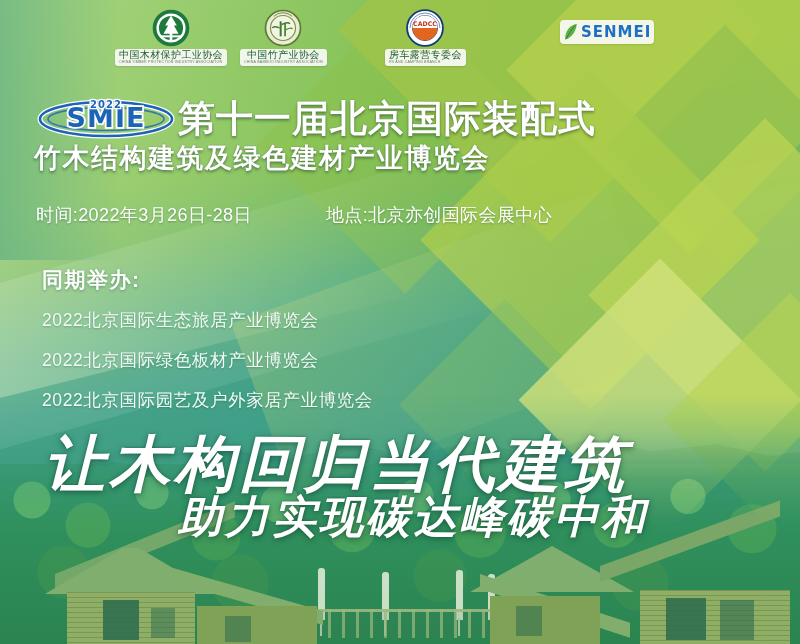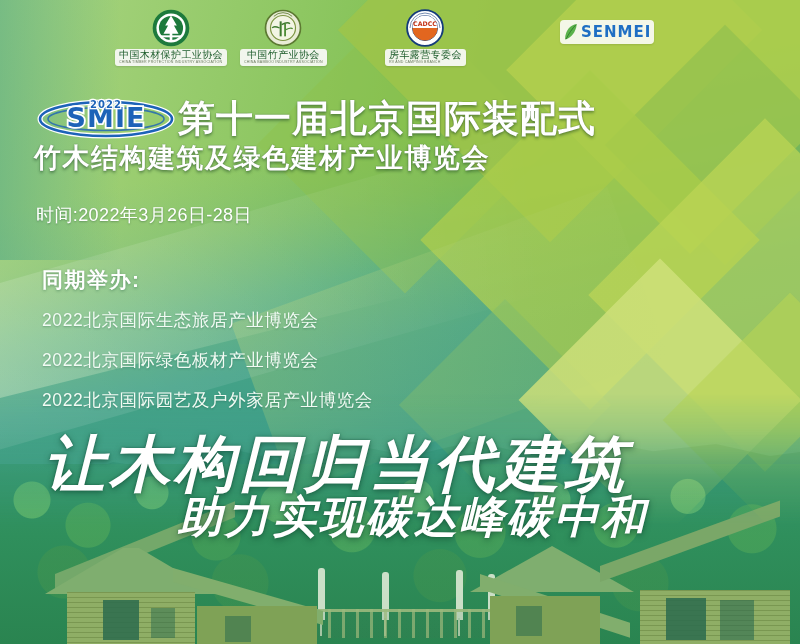--- a/index.html
+++ b/index.html
@@ -322,20 +322,21 @@
     </svg>
   </div>
 
   <div class="headline">
     <div class="hl1">第十一届北京国际装配式</div>
     <div class="hl2">竹木结构建筑及绿色建材产业博览会</div>
   </div>
 
   <div class="meta">
     <div>时间:2022年3月26日-28日</div>
+    <div>地点:北京亦创国际会展中心</div>
   </div>
 
   <div class="concurrent">
     <div class="ttl">同期举办:</div>
     <div class="ev">2022北京国际生态旅居产业博览会</div>
     <div class="ev">2022北京国际绿色板材产业博览会</div>
     <div class="ev">2022北京国际园艺及户外家居产业博览会</div>
   </div>
 
   <div class="slogan1">让木构回归当代建筑</div>

